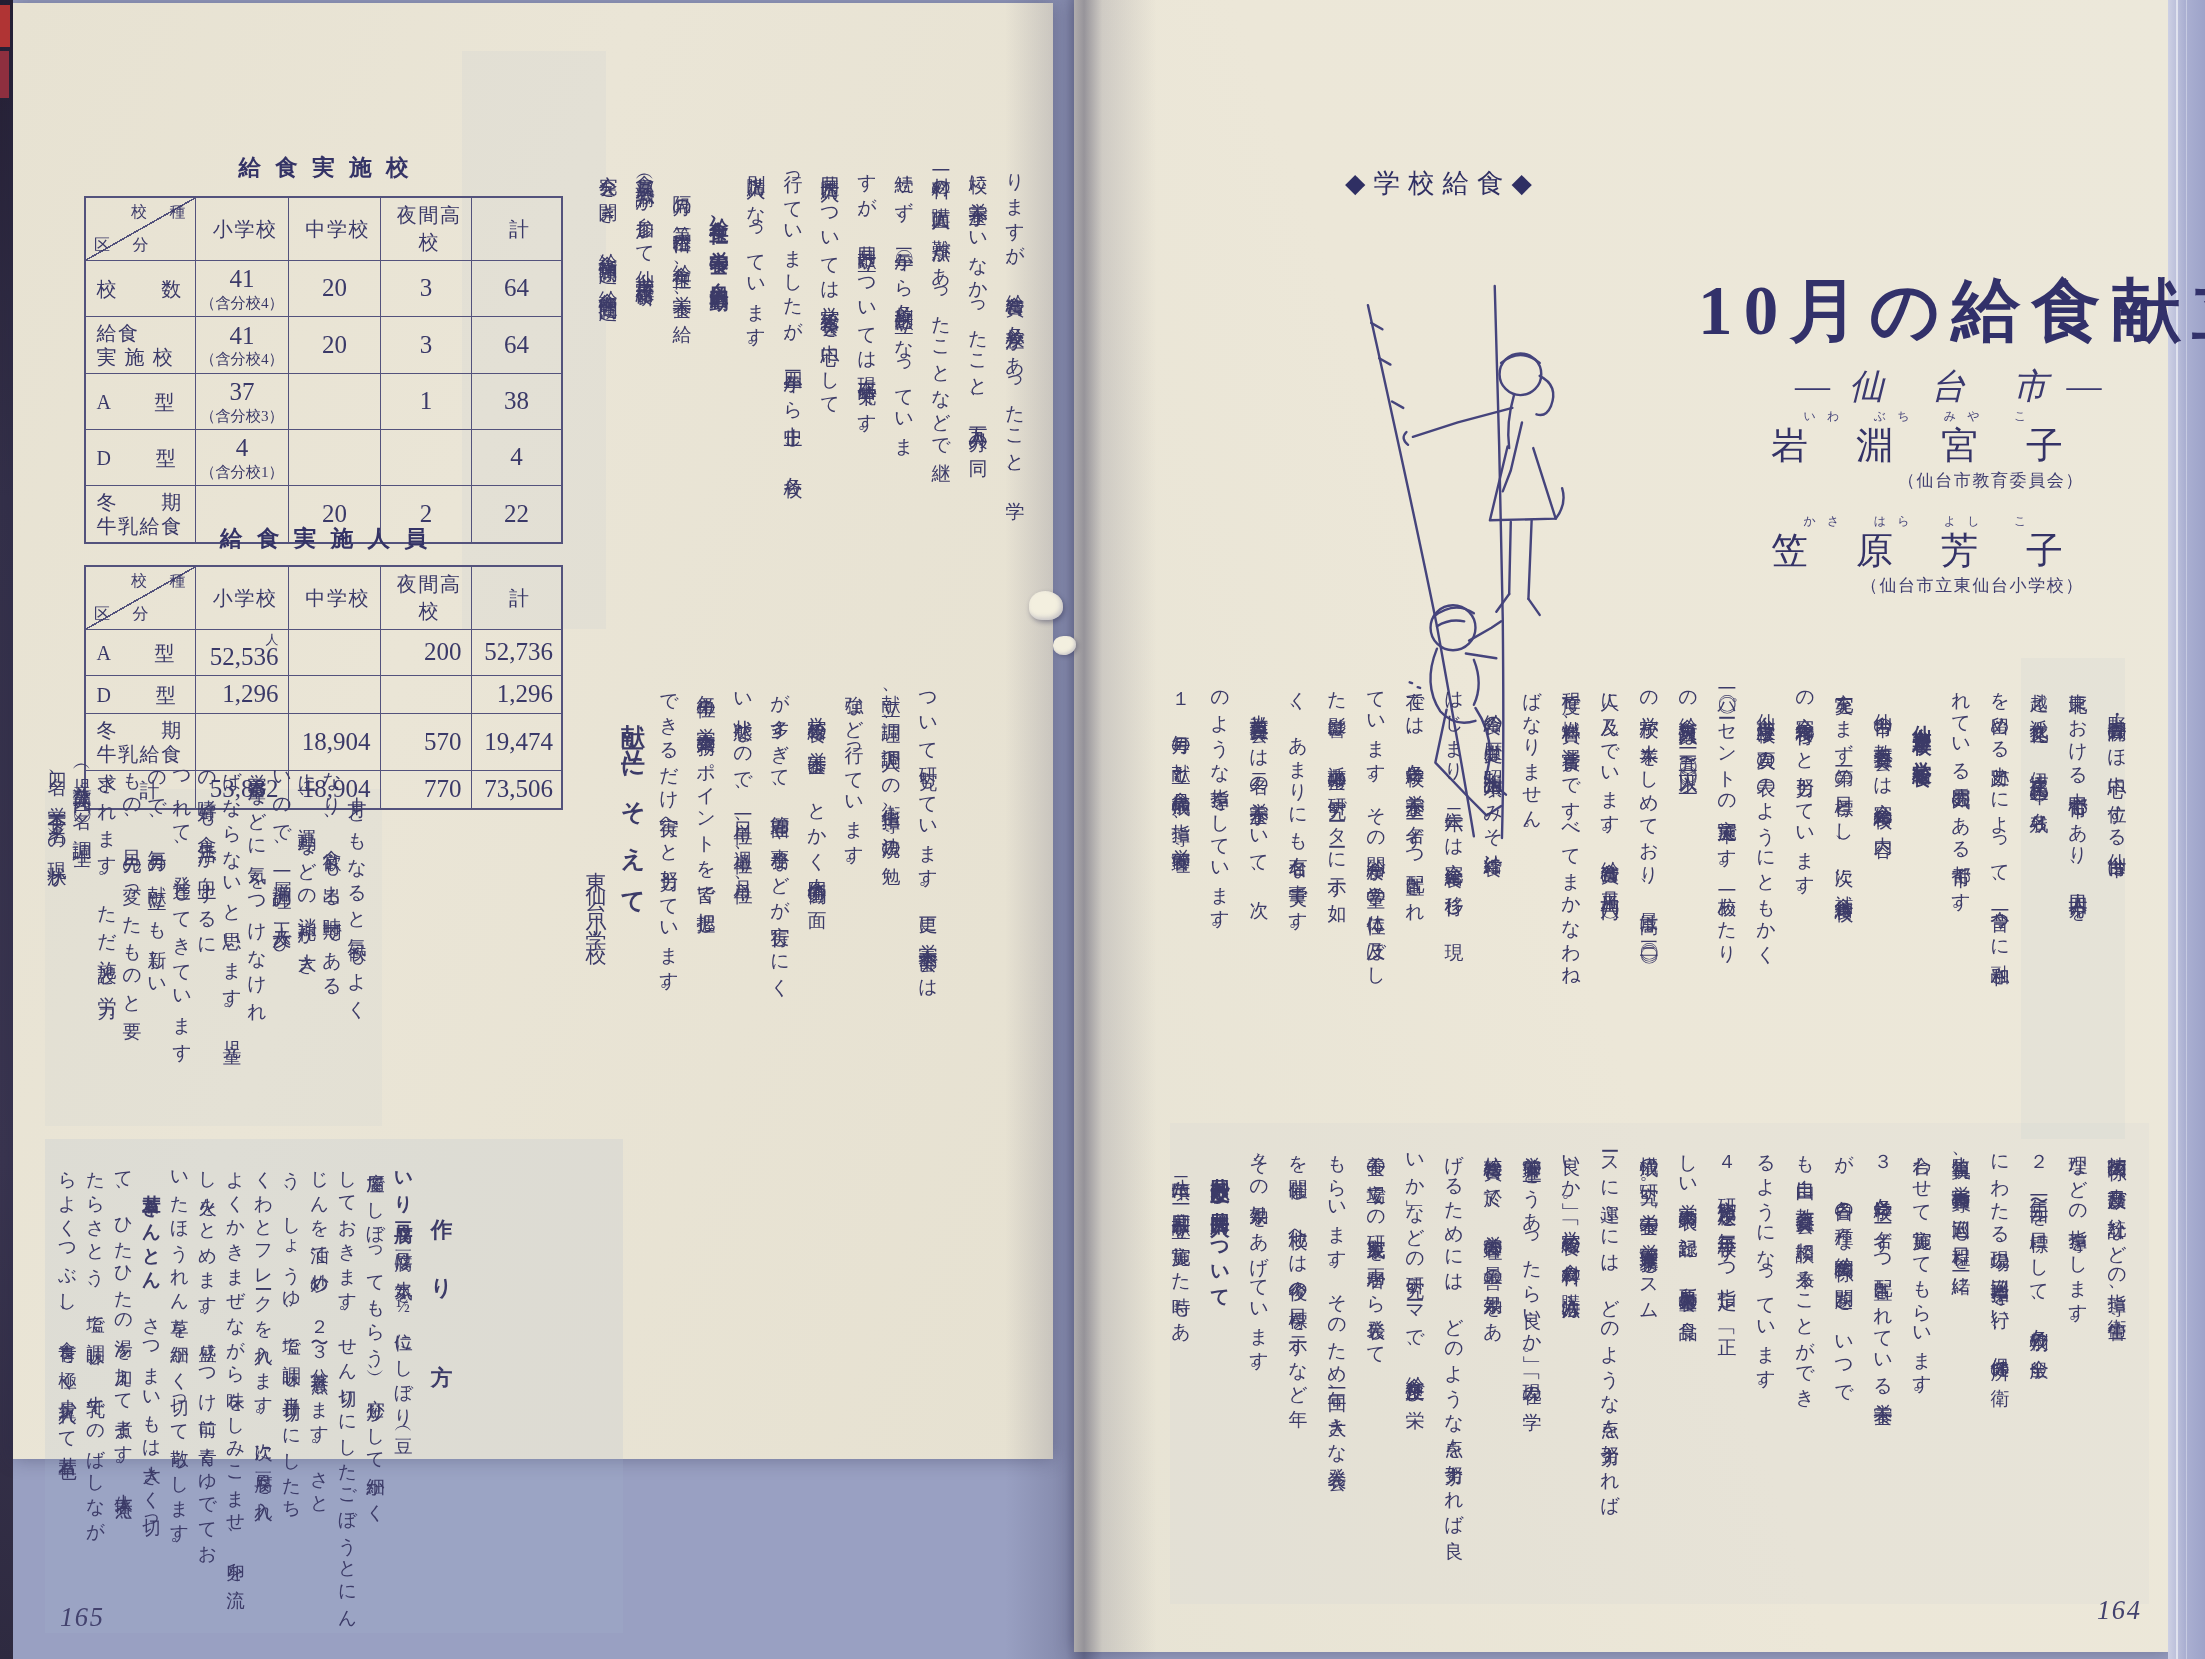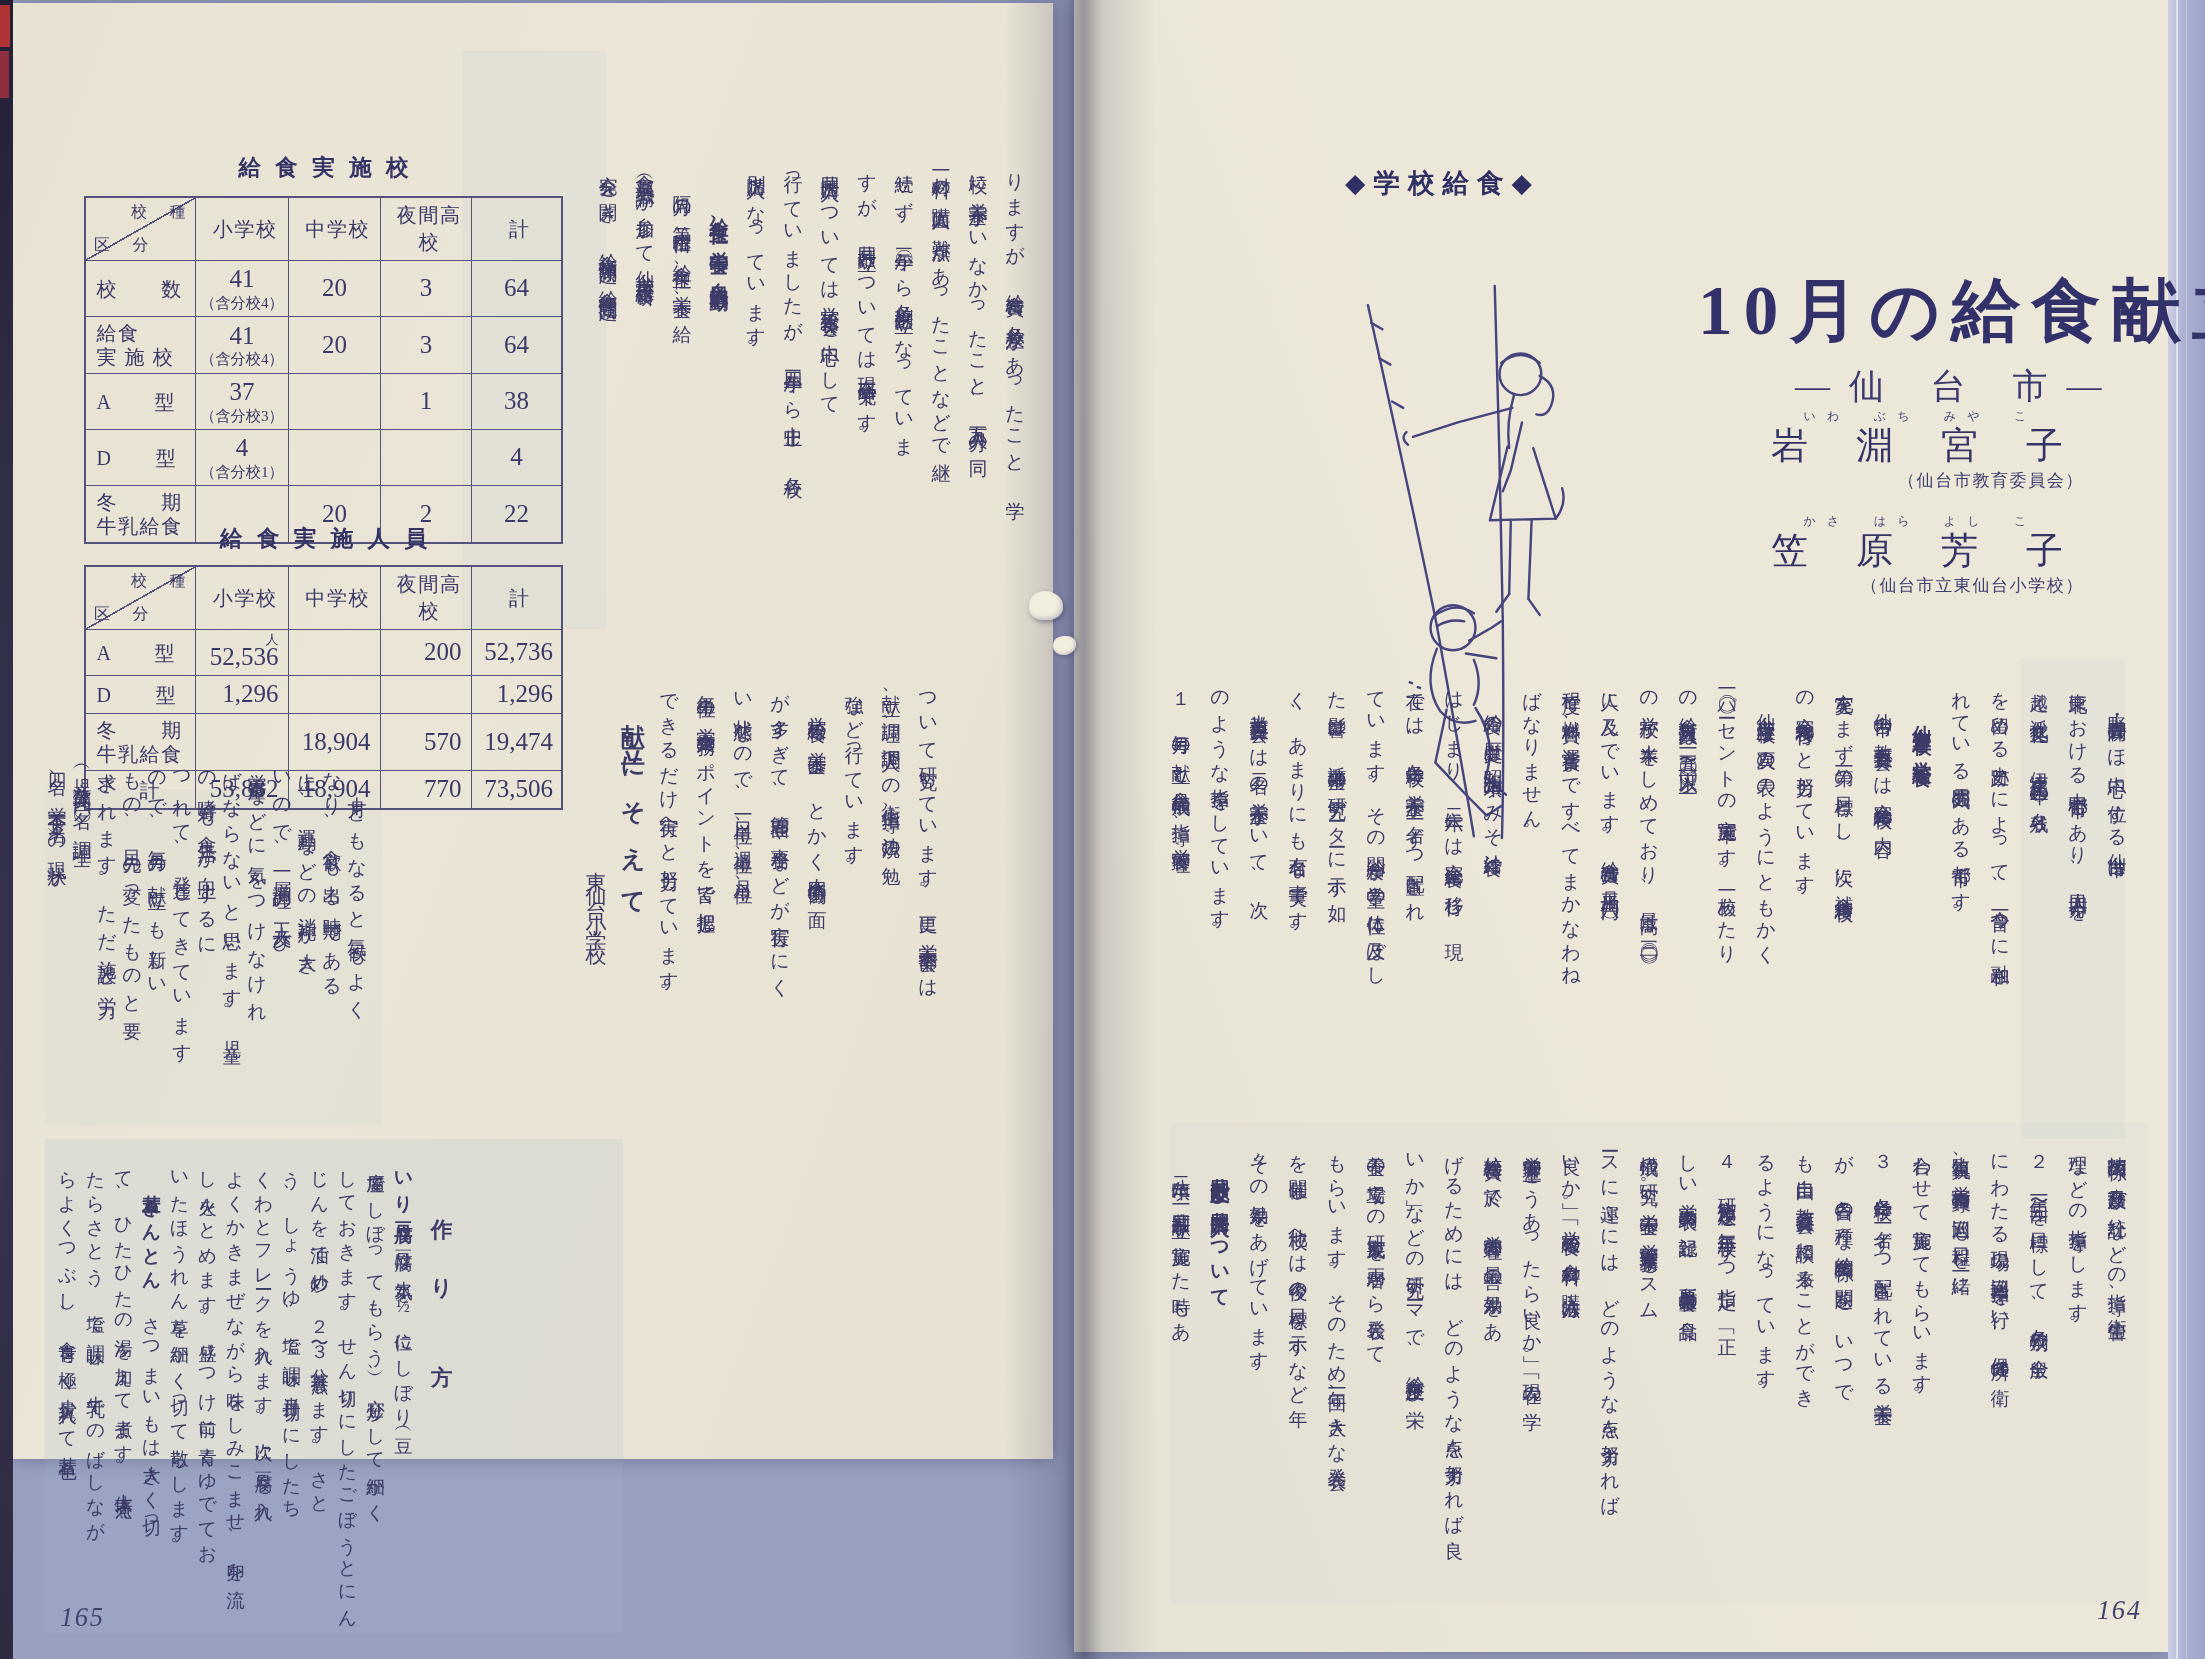--- a/index.html
+++ b/index.html
@@ -58,23 +58,23 @@
   .cv{font-size:25px;line-height:1.15;}
   .cs{font-size:15.2px;line-height:1.2;}
   .cu{font-size:13px;align-self:flex-end;margin:-3.2px 8px -6.4px 0;}
   .cs:empty,.cu:empty{display:none;}
   .corner{position:relative;background-image:linear-gradient(to bottom right,transparent calc(50% - 0.8px),#53527c calc(50% - 0.8px) calc(50% + 0.8px),transparent calc(50% + 0.8px));}
   .corner .ctop{position:absolute;top:4px;right:6.4px;font-size:16px;letter-spacing:3.2px;}
   .corner .cbot{position:absolute;bottom:4px;left:8px;font-size:16px;letter-spacing:3.2px;}
   .tbl2 .cv{align-self:flex-end;margin-right:8px;}
   .tbl2 .tc.c4 .cv{margin-right:6.4px;}
   
-  .section-label{position:absolute;font-size:26.5px;font-weight:bold;letter-spacing:8px;color:#2f2f63;z-index:2;text-align:right;}
+  .section-label{position:absolute;font-size:26.5px;font-weight:normal;letter-spacing:8px;color:#2f2f63;z-index:2;text-align:right;}
   .main-title{position:absolute;font-size:69px;font-weight:600;letter-spacing:11.2px;color:#32316a;z-index:2;white-space:nowrap;}
-  .subtitle{position:absolute;font-size:35px;letter-spacing:19px;color:#3a3970;z-index:2;white-space:nowrap;}
+  .subtitle{position:absolute;font-size:35px;letter-spacing:19px;color:#3a3970;z-index:2;white-space:nowrap;font-style:italic;}
   .authors{position:absolute;z-index:2;}
   .author{margin-bottom:21px;}
   .furigana{font-size:12px;letter-spacing:11.2px;text-align:center;width:299px;color:#46457a;}
   .aname{font-size:37px;letter-spacing:48px;white-space:nowrap;line-height:1.15;color:#343367;}
   .affil{font-size:17px;letter-spacing:1.6px;text-align:right;width:313px;margin-top:1.6px;color:#3f3e70;}
   .pagenum{position:absolute;font-size:26.5px;font-style:italic;color:#43426e;z-index:2;letter-spacing:1.6px;}
   .illus{position:absolute;z-index:2;}
   .illus path,.illus circle{fill:none;stroke:#45447c;stroke-width:3;stroke-linecap:round;stroke-linejoin:round;}
 </style>
 </head>

